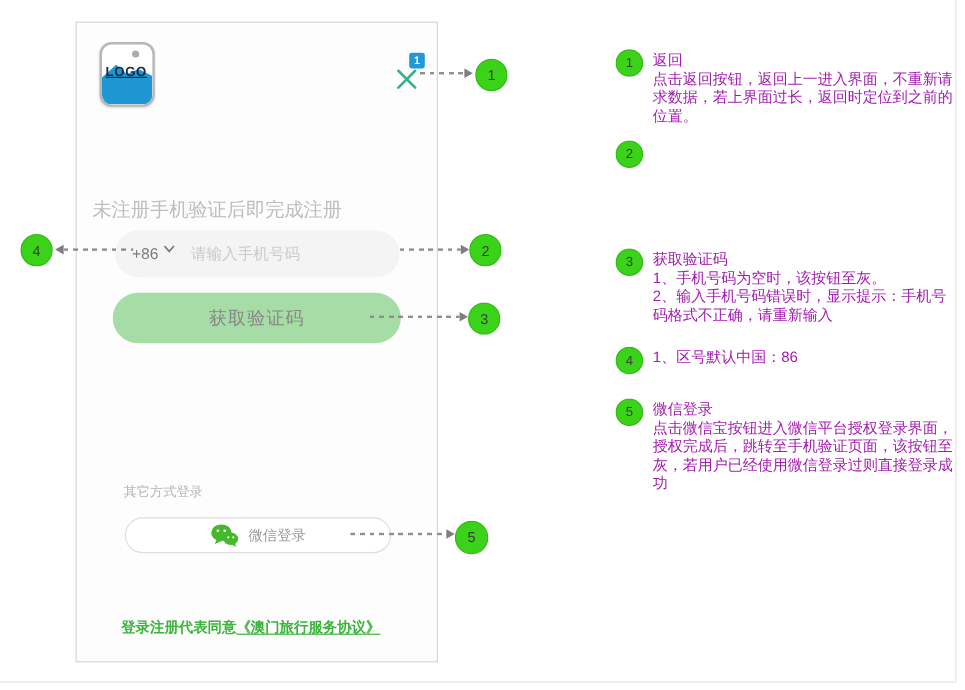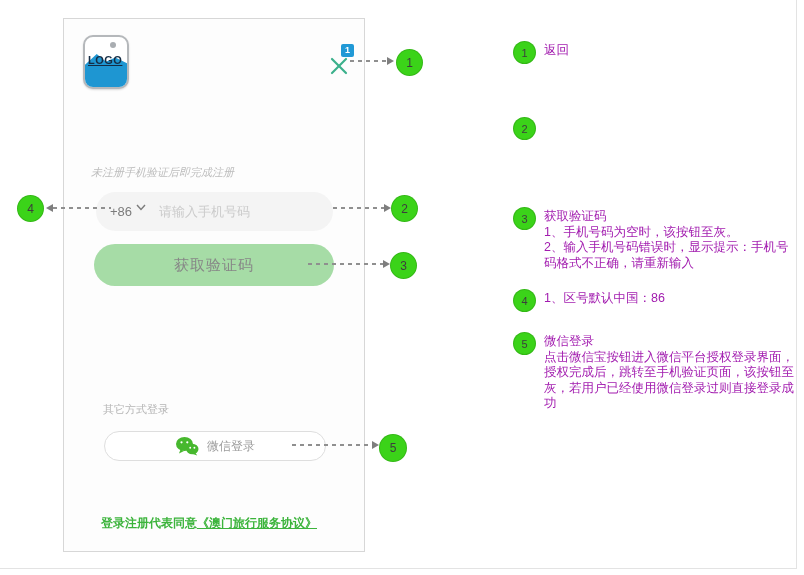--- a/index.html
+++ b/index.html
@@ -29,21 +29,21 @@
   #logo .logo-text {
     position:absolute; left:3px; top:17px; font-size:11px; font-weight:bold;
     color:#142c44; letter-spacing:0.5px;text-decoration:underline;
   }
   #close-group { position:absolute; left:263px; top:25px; width:30px; height:34px; cursor:pointer; }
   #close-x { position:absolute; left:2px; top:12px; }
   #close-badge {
     position:absolute; left:14px; top:0px; width:13px; height:13px; background:#2099d6;
     border-radius:2px; color:#fff; font-size:9px; font-weight:bold; text-align:center; line-height:13px;
   }
-  .hint { position:absolute; left:27px; top:146px; font-size:11px; color:#bdbdbd;font-style:italic; }
+  .hint { position:absolute; left:13px; top:146px; font-size:16px; color:#bdbdbd; }
   #phone-field {
     position:absolute; left:32px; top:173px; width:237px; height:39px;
     background:#f4f4f4; border-radius:20px; display:flex; align-items:center; padding-left:14px;
   }
   #cc-select { display:flex; gap:4px; cursor:pointer; }
   #cc-select .cc { font-size:13px; color:#7b7b7b; }
   #phone-placeholder { margin-left:13px; font-size:13px; color:#cbcbcb; }
   #get-code-btn {
     position:absolute; left:30px; top:225px; width:240px; height:42px;
     background:#a6dca6; border:none; border-radius:21px;
@@ -157,20 +157,21 @@
   <div class="callout" style="left:396px;top:49px;">1</div>
   <div class="callout" style="left:391px;top:195px;">2</div>
   <div class="callout" style="left:390px;top:252px;">3</div>
   <div class="callout" style="left:17px;top:195px;">4</div>
   <div class="callout" style="left:379px;top:434px;width:28px;height:28px;line-height:27px;">5</div>
 
   <div class="ann" style="top:41px;">
     <div class="ann-badge">1</div>
     <div class="ann-body">
       <div class="ann-title">返回</div>
+      <div class="ann-line">点击返回按钮，返回上一进入界面，不重新请求数据，若上界面过长，返回时定位到之前的位置。</div>
     </div>
   </div>
 
   <div class="ann" style="top:117px;">
     <div class="ann-badge">2</div>
   </div>
 
   <div class="ann" style="top:207px;">
     <div class="ann-badge">3</div>
     <div class="ann-body">

